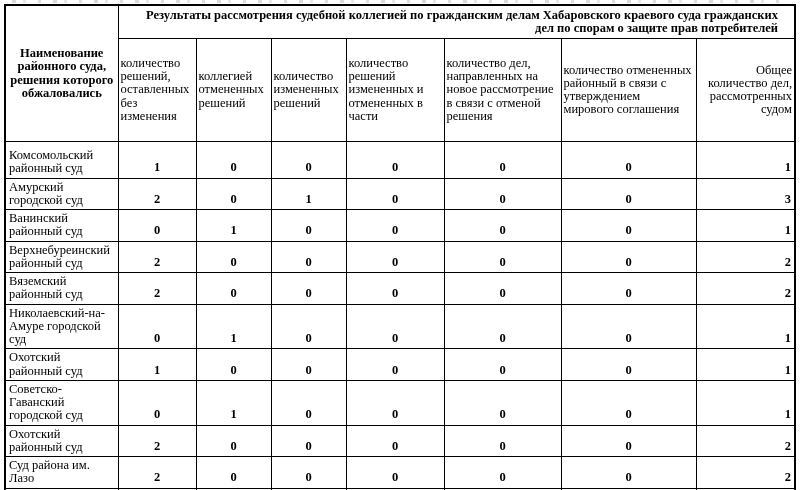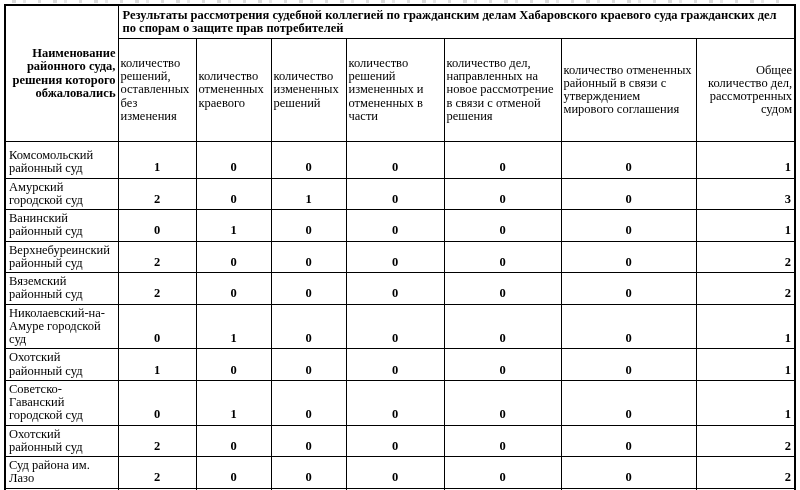--- a/index.html
+++ b/index.html
@@ -38,30 +38,30 @@
   th, td {
     border: 1px solid #000;
     font-size: 12.5px;
     line-height: 1.06;
     padding: 1px 3px;
     overflow: hidden;
     word-wrap: break-word;
   }
   th.corner {
     font-weight: bold;
+    text-align: center;
+    vertical-align: middle;
+    padding: 1px 2px;
+  }
+  th.title {
+    font-weight: bold;
     text-align: right;
     vertical-align: middle;
-    padding: 1px 2px;
-  }
-  th.title {
-    font-weight: bold;
-    text-align: left;
-    vertical-align: middle;
     height: 28px;
-    padding: 2px 4px;
+    padding: 2px 16px;
   }
   th.colhead {
     font-weight: normal;
     text-align: left;
     vertical-align: middle;
     height: 82px;
     padding: 10px 2px;
   }
   th.colhead.center { text-align: right; }
   td.name {
@@ -94,21 +94,21 @@
     <col style="width:135px">
     <col style="width:99px">
   </colgroup>
   <thead>
     <tr>
       <th class="corner" rowspan="2">Наименование районного суда, решения которого обжаловались</th>
       <th class="title" colspan="7">Результаты рассмотрения судебной коллегией по гражданским делам Хабаровского краевого суда гражданских дел по спорам о защите прав потребителей</th>
     </tr>
     <tr>
         <th class="colhead">количество решений, оставленных без изменения</th>
-        <th class="colhead">количество отмененных краевого</th>
+        <th class="colhead">коллегией отмененных решений</th>
         <th class="colhead">количество измененных решений</th>
         <th class="colhead">количество решений измененных  и отмененных в части</th>
         <th class="colhead">количество дел, направленных на новое рассмотрение в связи с отменой решения</th>
         <th class="colhead">количество отмененных районный в связи с утверждением мирового соглашения</th>
         <th class="colhead center">Общее количество дел, рассмотренных судом</th>
       </tr>
   </thead>
   <tbody>
       <tr>
         <td class="name">Комсомольский районный суд</td>

